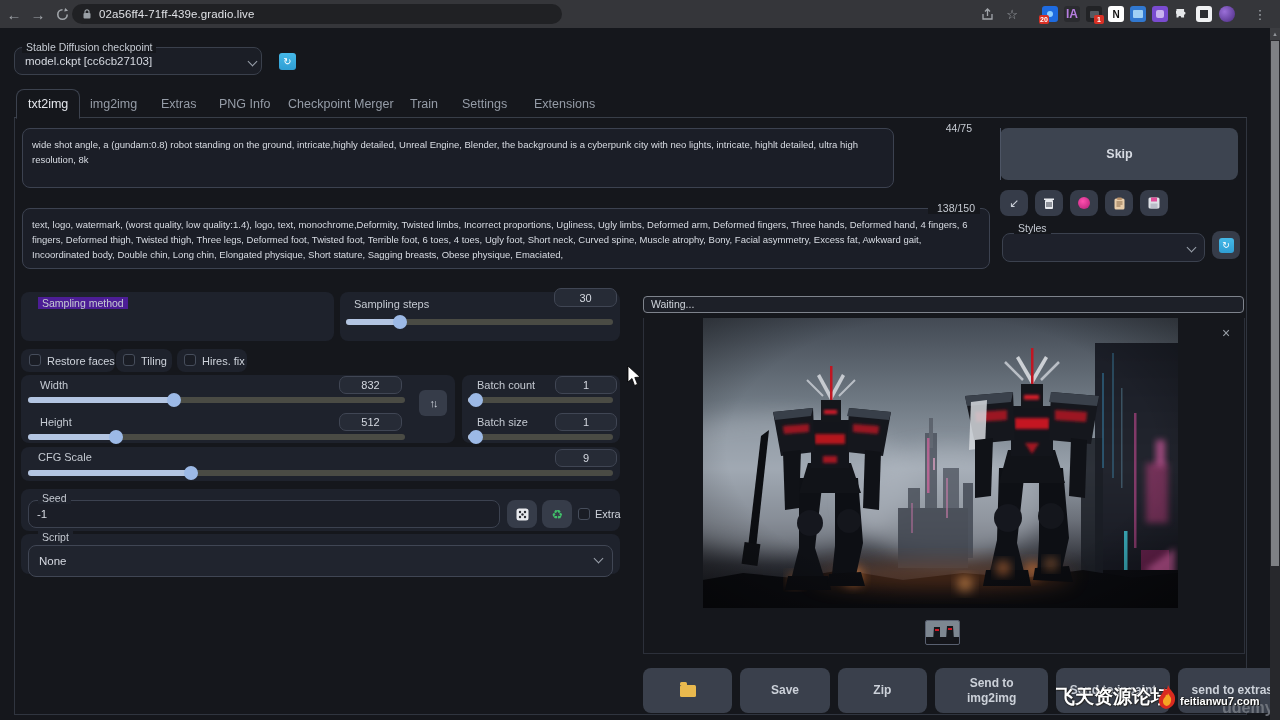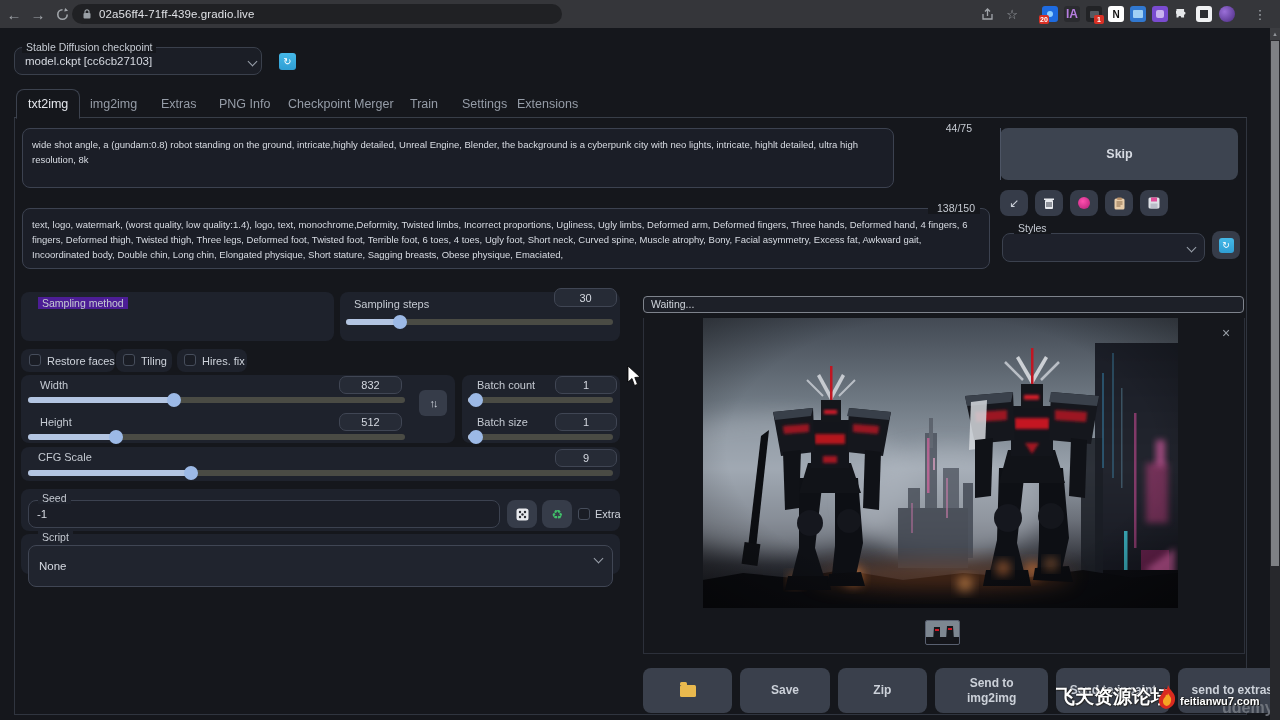--- a/index.html
+++ b/index.html
@@ -130,21 +130,21 @@
   <div id="ckpt-refresh">↻</div>
 
   <div id="tabs">
     <div class="tab active" style="left:2px">txt2img</div>
     <div class="tab" style="left:76px">img2img</div>
     <div class="tab" style="left:147px">Extras</div>
     <div class="tab" style="left:205px">PNG Info</div>
     <div class="tab" style="left:274px">Checkpoint Merger</div>
     <div class="tab" style="left:396px">Train</div>
     <div class="tab" style="left:448px">Settings</div>
-    <div class="tab" style="left:503px">Extensions</div>
+    <div class="tab" style="left:520px">Extensions</div>
   </div>
 
   <div id="panel"></div>
 
   <div class="counter" style="left:935px;top:122px;width:42px">44/75</div>
   <div class="ta" style="left:22px;top:128px;width:872px;height:60px">wide shot angle, a (gundam:0.8) robot standing on the ground, intricate,highly detailed, Unreal Engine, Blender, the background is a cyberpunk city with neo lights, intricate, highlt detailed, ultra high resolution, 8k</div>
 
   <div class="counter" style="left:928px;top:202px;width:52px">138/150</div>
   <div class="ta" style="left:22px;top:208px;width:968px;height:61px;overflow:hidden">text, logo, watermark, (worst quality, low quality:1.4), logo, text, monochrome,Deformity, Twisted limbs, Incorrect proportions, Ugliness, Ugly limbs, Deformed arm, Deformed fingers, Three hands, Deformed hand, 4 fingers, 6 fingers, Deformed thigh, Twisted thigh, Three legs, Deformed foot, Twisted foot, Terrible foot, 6 toes, 4 toes, Ugly foot, Short neck, Curved spine, Muscle atrophy, Bony, Facial asymmetry, Excess fat, Awkward gait, Incoordinated body, Double chin, Long chin, Elongated physique, Short stature, Sagging breasts, Obese physique, Emaciated,</div>
 
@@ -268,21 +268,21 @@
       </svg>
   </div>
   <div class="mini-btn" style="left:542px;top:500px">
       <span style="color:#41c06a;font-size:13px">♻</span>
     </div>
   <div class="cb" style="left:578px;top:508px"></div>
   <div class="cblabel" style="left:595px;top:508px">Extra</div>
 
   <div class="block" style="left:21px;top:534px;width:599px;height:40px"></div>
   <div class="group-label" style="left:38px;top:531px;background:#1e222c">Script</div>
-  <div class="dd" style="left:28px;top:545px;width:585px;height:42px;background:#20242e">
+  <div class="dd" style="left:28px;top:545px;width:585px;height:32px;background:#20242e">
     <span class="val">None</span>
     <span class="chev" style="position:absolute;left:566px;top:9px"></span>
   </div>
 
   <div id="progress">Waiting...</div>
   <div id="gallery"></div>
 
   <div id="galimg">
     <svg width="475" height="290" viewBox="0 0 475 290">
       <defs>

